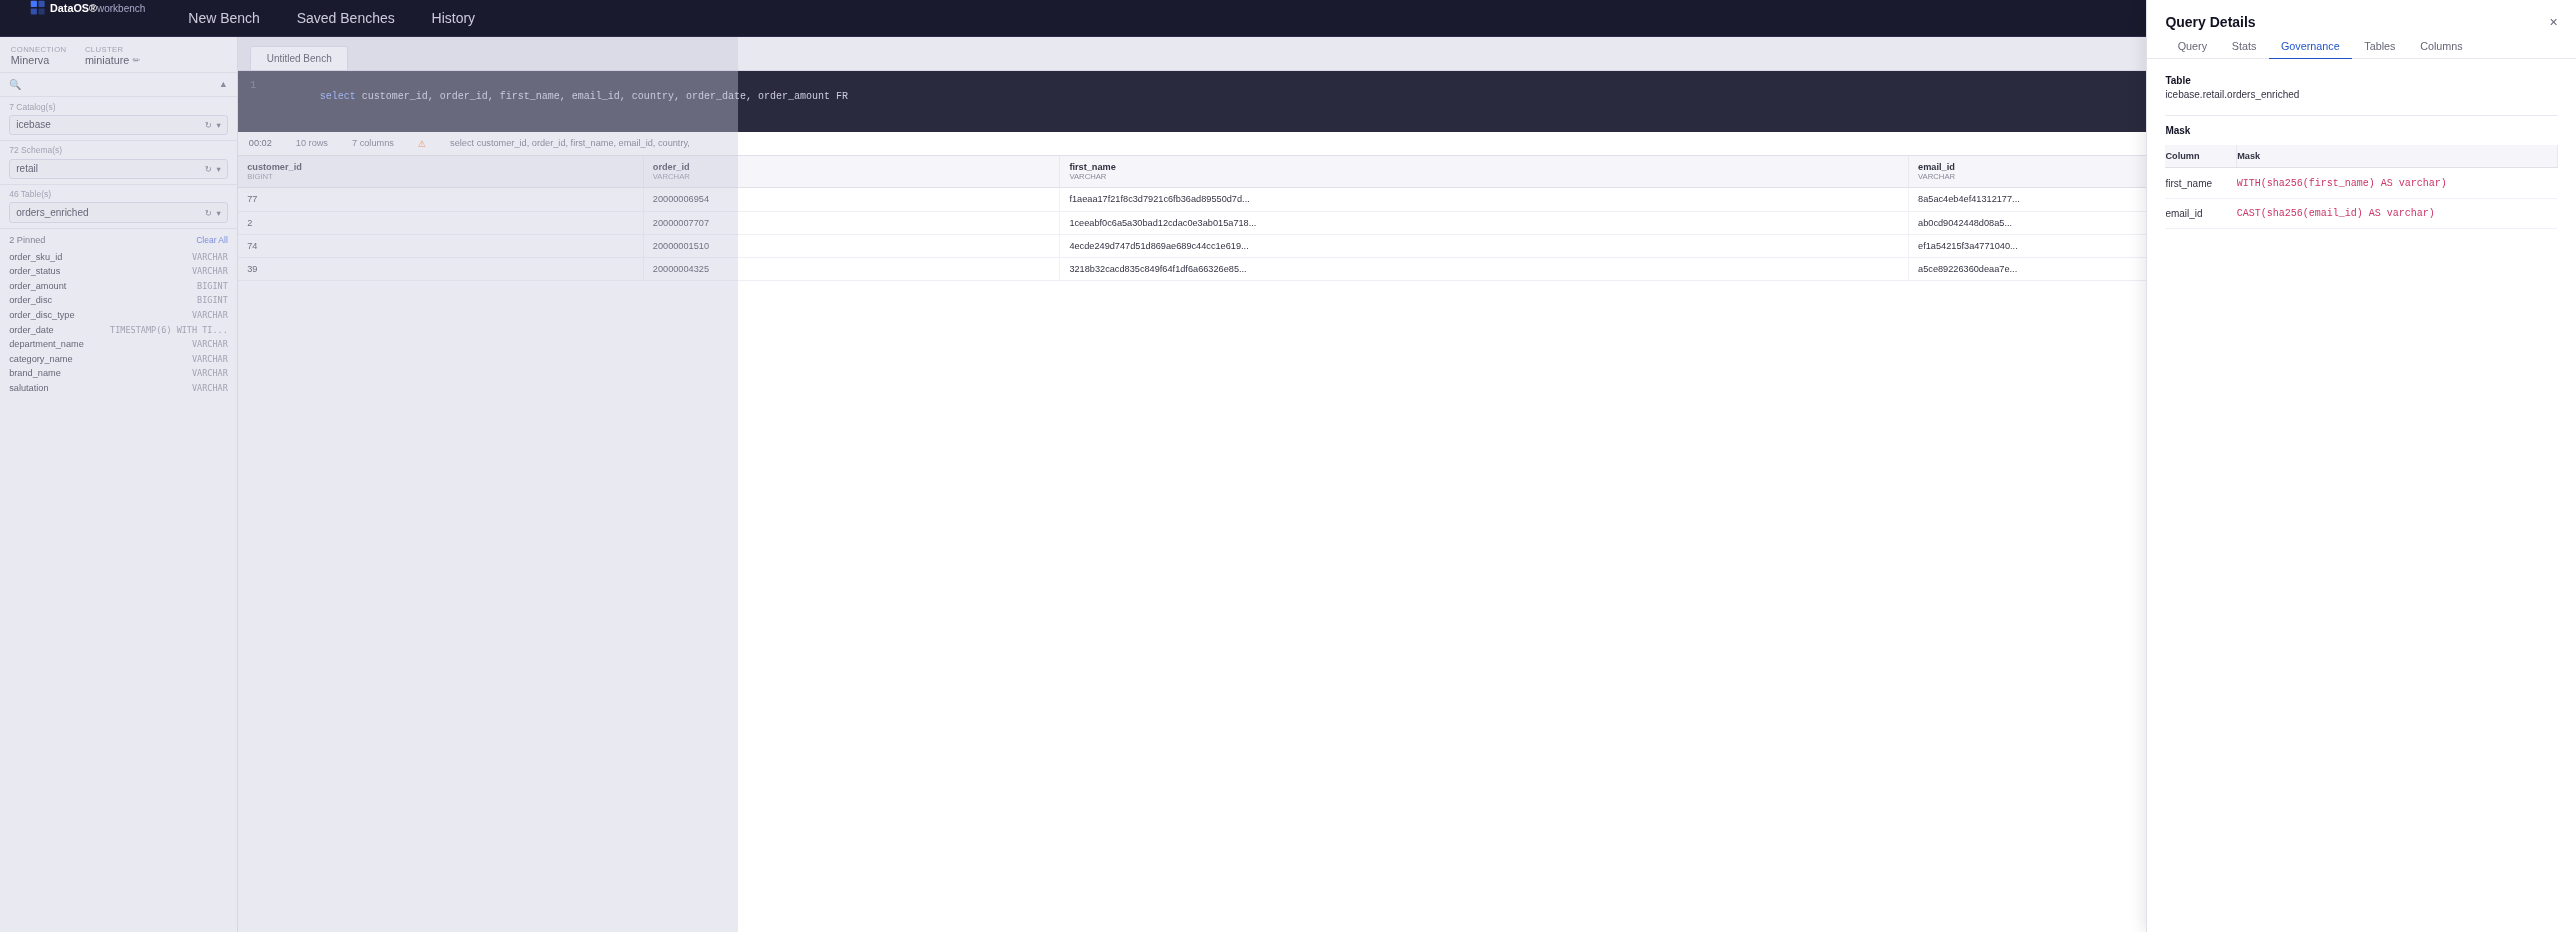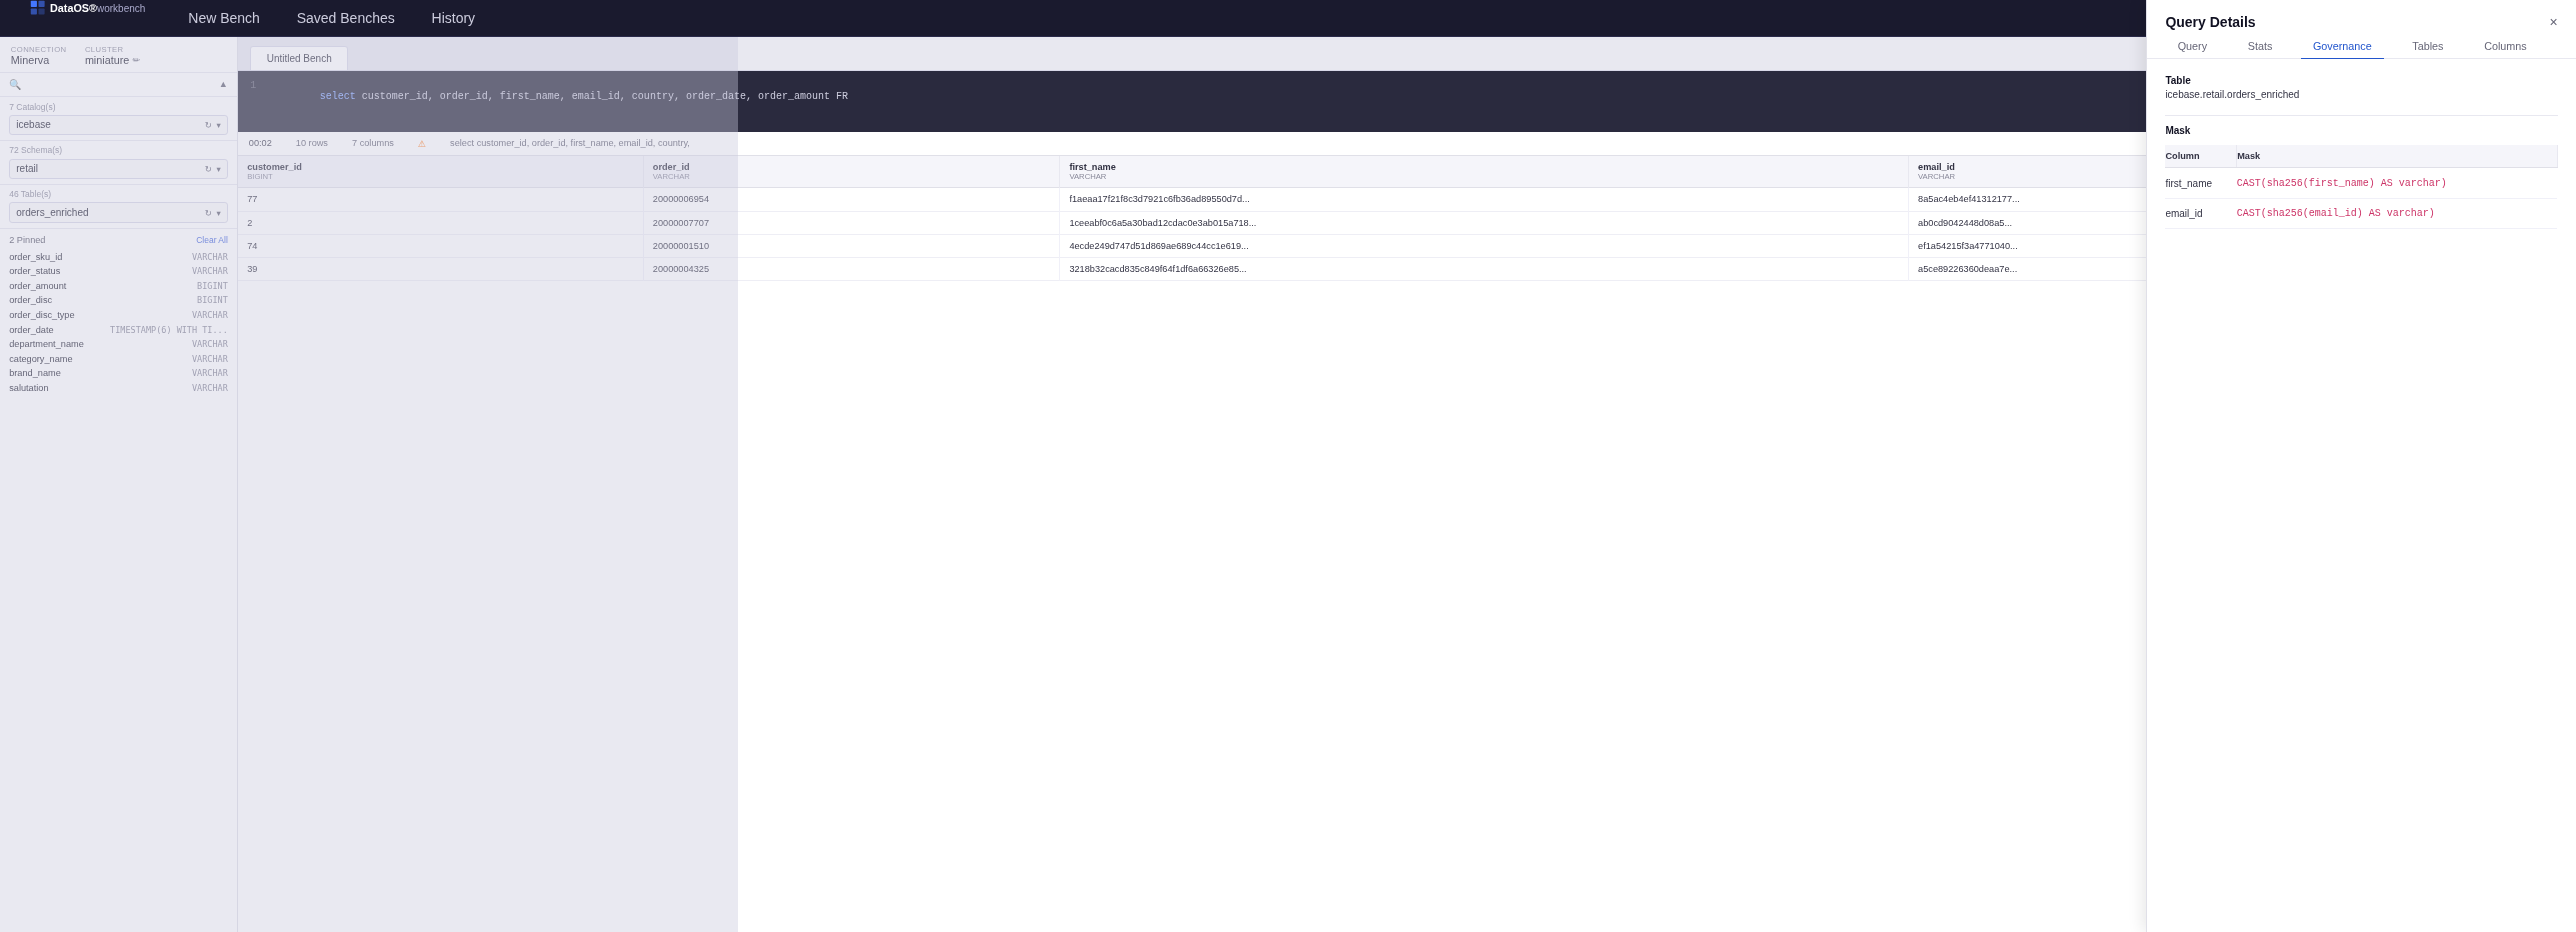--- a/index.html
+++ b/index.html
@@ -328,21 +328,21 @@
       color: #111122;
     }
     .close-btn {
       color: #666677;
       font-size: 14px;
       cursor: pointer;
       line-height: 1;
     }
     .panel-tabs {
       display: flex;
-      gap: 16px;
+      gap: 0;
     }
     .panel-tab {
       padding: 6.1px 12.3px;
       font-size: 10.8px;
       color: #666677;
       cursor: pointer;
       border-bottom: 1.5px solid transparent;
       margin-bottom: -0.8px;
     }
     .panel-tab.active {
@@ -610,21 +610,21 @@
     <table class="mask-table">
       <thead>
         <tr>
           <th>Column</th>
           <th>Mask</th>
         </tr>
       </thead>
       <tbody id="mask-table-body">
           <tr>
             <td class="mask-col-name">first_name</td>
-            <td class="mask-value">CAST(sha256(first_name) AS varchar)</td>
+            <td class="mask-value">WITH(sha256(first_name) AS varchar)</td>
           </tr>
           <tr>
             <td class="mask-col-name">email_id</td>
             <td class="mask-value">CAST(sha256(email_id) AS varchar)</td>
           </tr>
         </tbody>
     </table>
   </div>
 </div>
 

